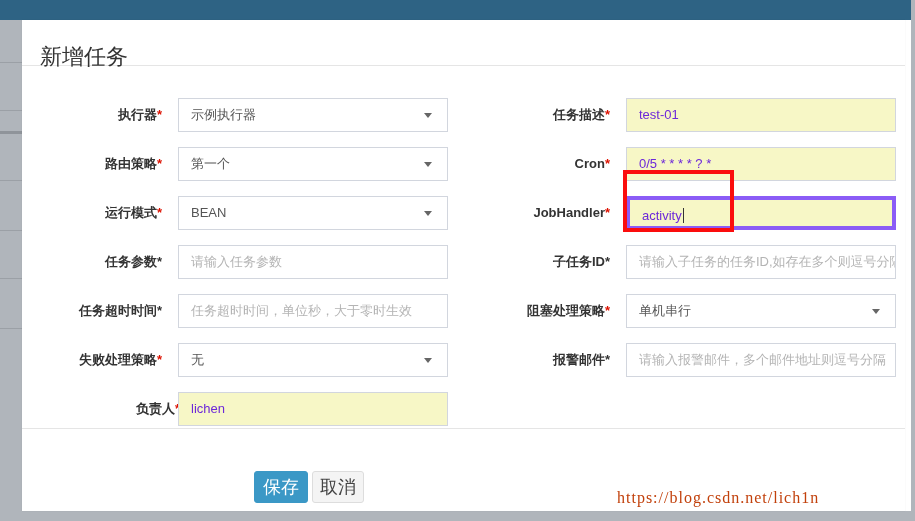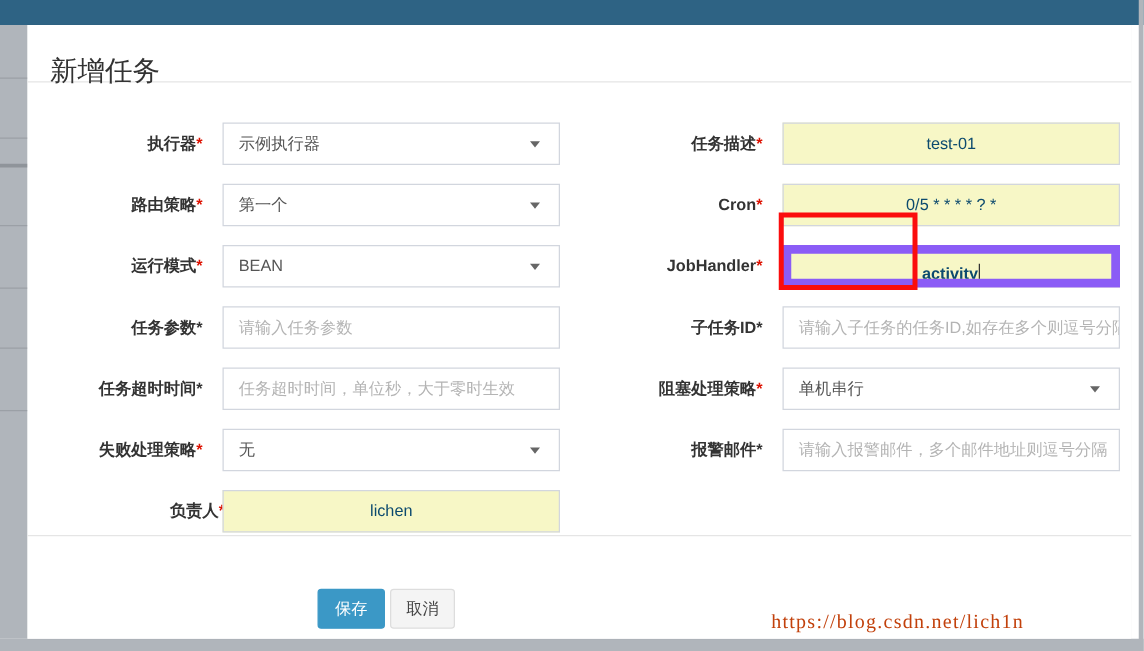--- a/index.html
+++ b/index.html
@@ -145,29 +145,27 @@
     background: #ffffff;
     font-size: 13px;
     color: #555555;
     padding: 0 12px;
     line-height: 32px;
     white-space: nowrap;
     overflow: hidden;
   }
   .control.filled {
     background: #f7f7c6;
-    color: #0c4a6e;
-    text-align: center;
+    color: #6d28d9;
   }
   .control.placeholder {
     color: #b4b4b4;
   }
   .control.focused {
-    border: 7px solid #8b5cf6;
-    font-weight: bold;
+    border: 4px solid #8b5cf6;
   }
   .caret {
     display: inline-block;
     width: 1px;
     height: 15px;
     background: #333;
     vertical-align: -3px;
     margin-left: 1px;
   }
   .chev {
@@ -188,21 +186,21 @@
     background: transparent;
     pointer-events: none;
   }
 
   
   .btn {
     position: absolute;
     top: 42px;
     height: 32px;
     box-sizing: border-box;
-    font-size: 13px;
+    font-size: 18px;
     line-height: 30px;
     text-align: center;
     border-radius: 3px;
     cursor: pointer;
     white-space: nowrap;
   }
   .btn-primary {
     background: #3b98c6;
     border: 1px solid #3b98c6;
     color: #ffffff;

